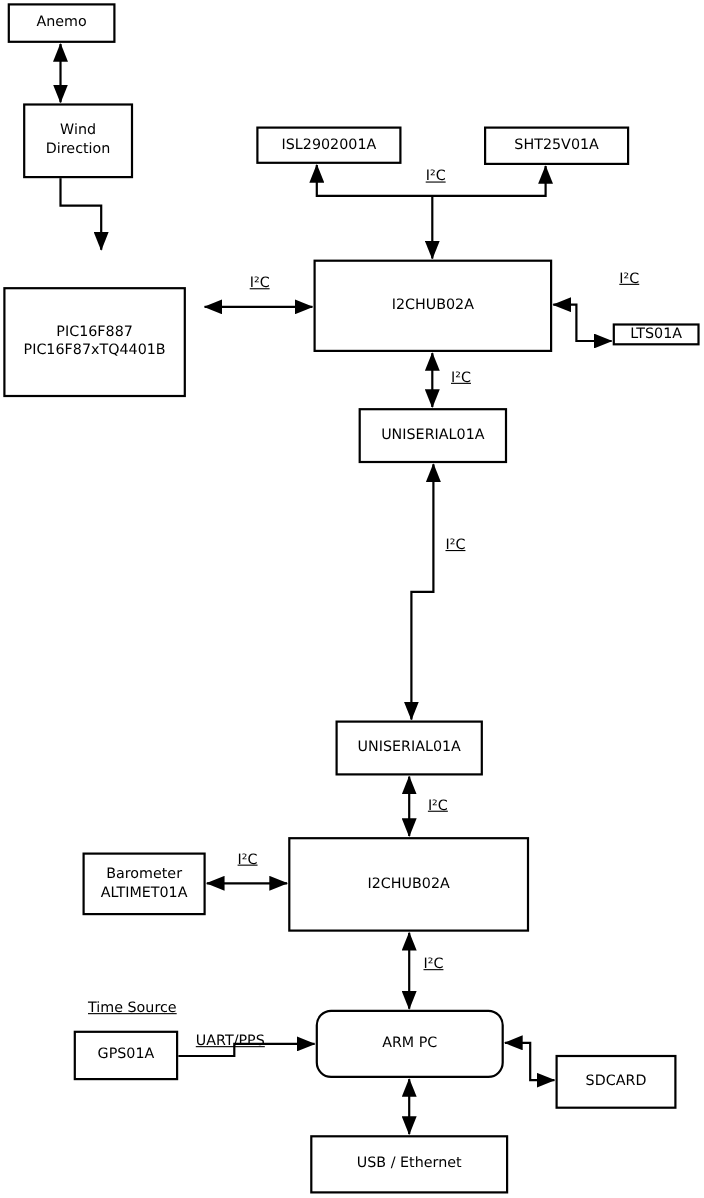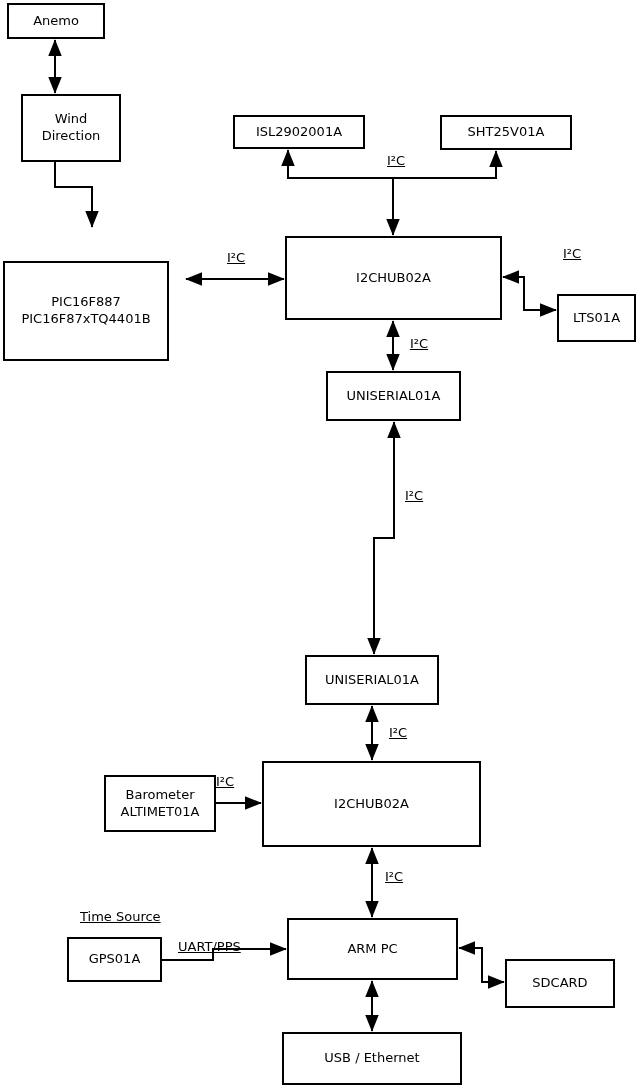--- a/index.html
+++ b/index.html
@@ -96,34 +96,34 @@
 
   <div class="node" style="left:3px;   top:228px; width:166px; height:100px;margin-top:33px;">PIC16F887
 PIC16F87xTQ4401B</div>
 
   <div class="node" style="left:233px; top:115px; width:132px; height:34px;">ISL2902001A</div>
 
   <div class="node" style="left:440px; top:115px; width:132px; height:35px;">SHT25V01A</div>
 
   <div class="node" style="left:285px; top:236px; width:217px; height:84px;">I2CHUB02A</div>
 
-  <div class="node" style="left:557px; top:294px; width:79px;  height:48px;">LTS01A</div>
+  <div class="node" style="left:557px; top:294px; width:79px;  height:20px;">LTS01A</div>
 
   <div class="node" style="left:326px; top:371px; width:135px; height:50px;">UNISERIAL01A</div>
 
   <div class="node" style="left:305px; top:655px; width:134px; height:50px;">UNISERIAL01A</div>
 
   <div class="node" style="left:262px; top:761px; width:219px; height:86px;">I2CHUB02A</div>
 
-  <div class="node" style="left:75px;  top:775px; width:112px; height:57px;margin-left:29px;">Barometer
+  <div class="node" style="left:75px;  top:775px; width:112px; height:57px;">Barometer
 ALTIMET01A</div>
 
   <div class="node" style="left:67px;  top:937px; width:95px;  height:45px;text-align:center;">GPS01A</div>
 
-  <div class="node" style="left:287px; top:918px; width:171px; height:62px;">ARM PC</div>
+  <div class="node" style="left:287px; top:918px; width:171px; height:62px;border-radius:14px;">ARM PC</div>
 
   <div class="node" style="left:282px; top:1032px; width:180px; height:53px;">USB / Ethernet</div>
 
   <div class="node" style="left:505px; top:959px; width:110px; height:49px;">SDCARD</div>
 
   <div class="edge-label" style="left:387px; top:153px;">I²C</div>
 
   <div class="edge-label" style="left:227px; top:250px;">I²C</div>
 
   <div class="edge-label" style="left:563px; top:246px;">I²C</div>

